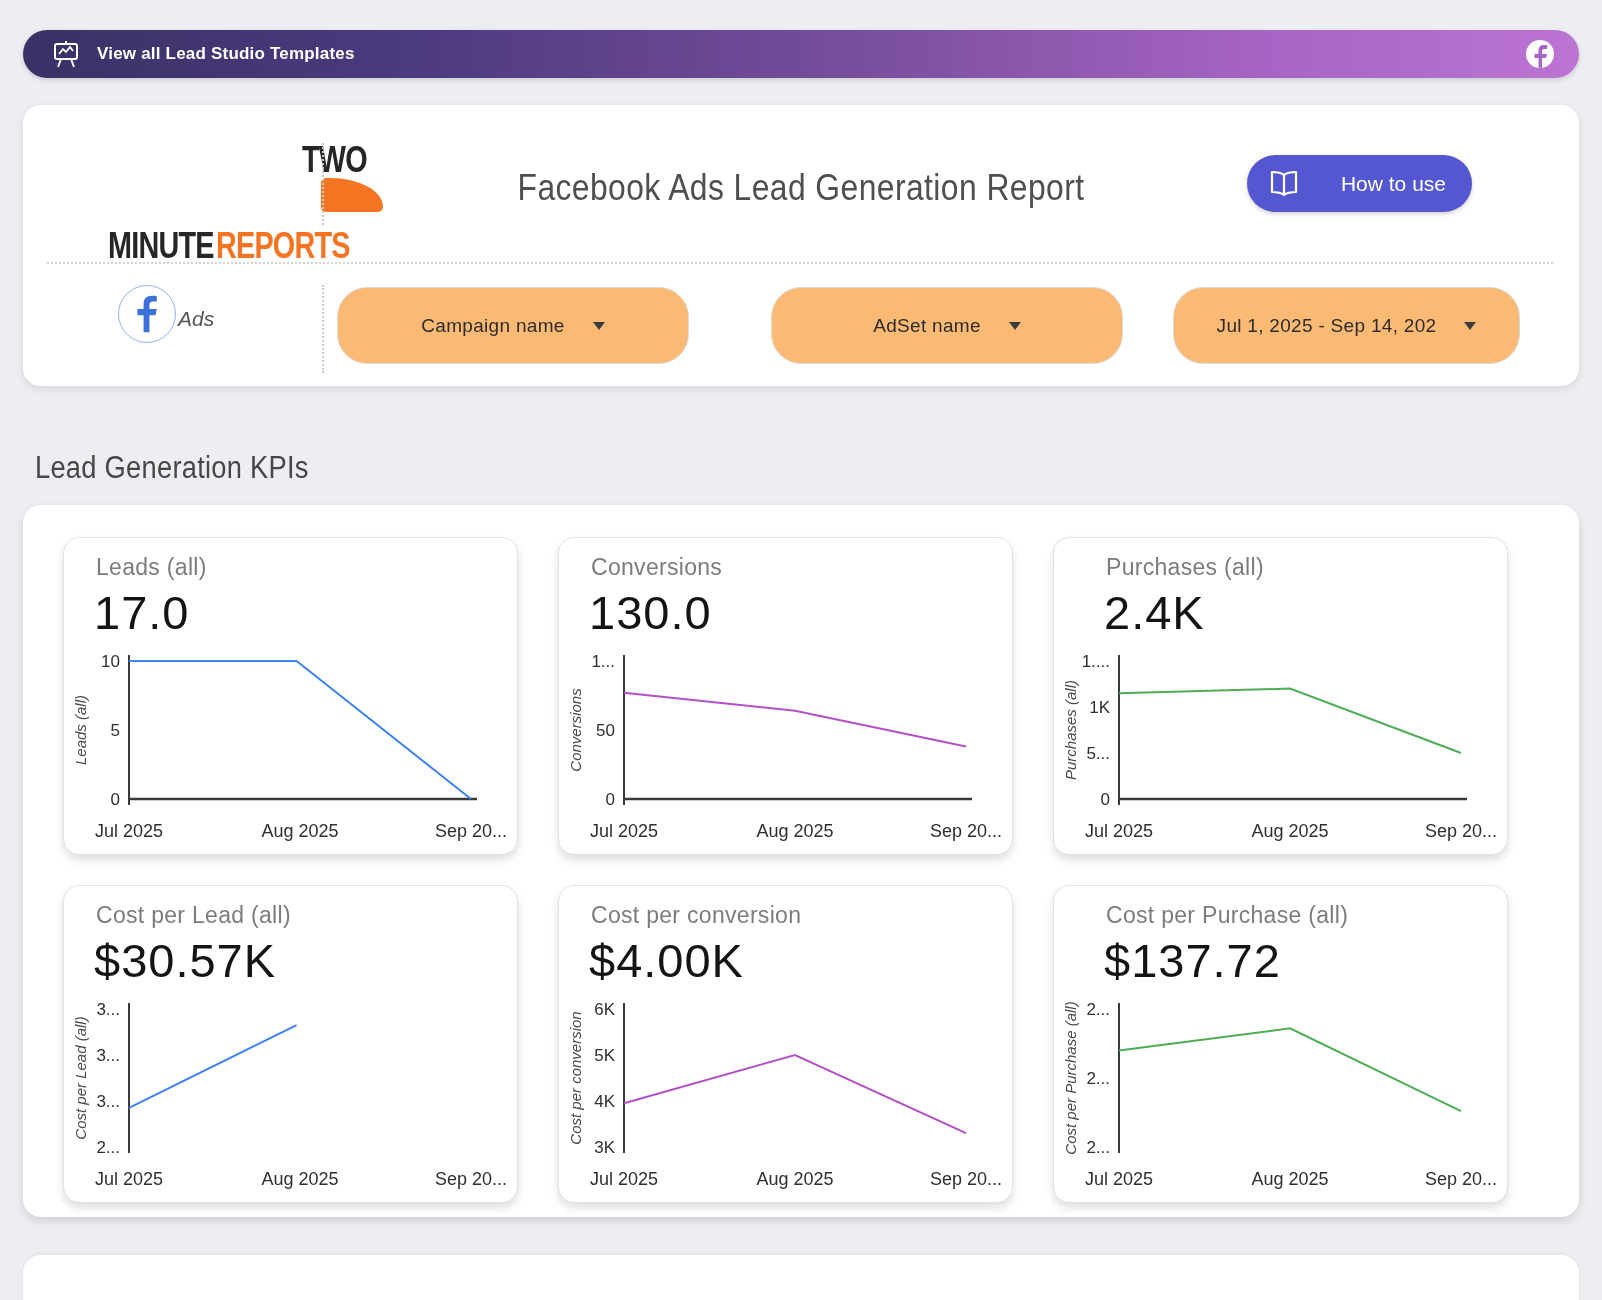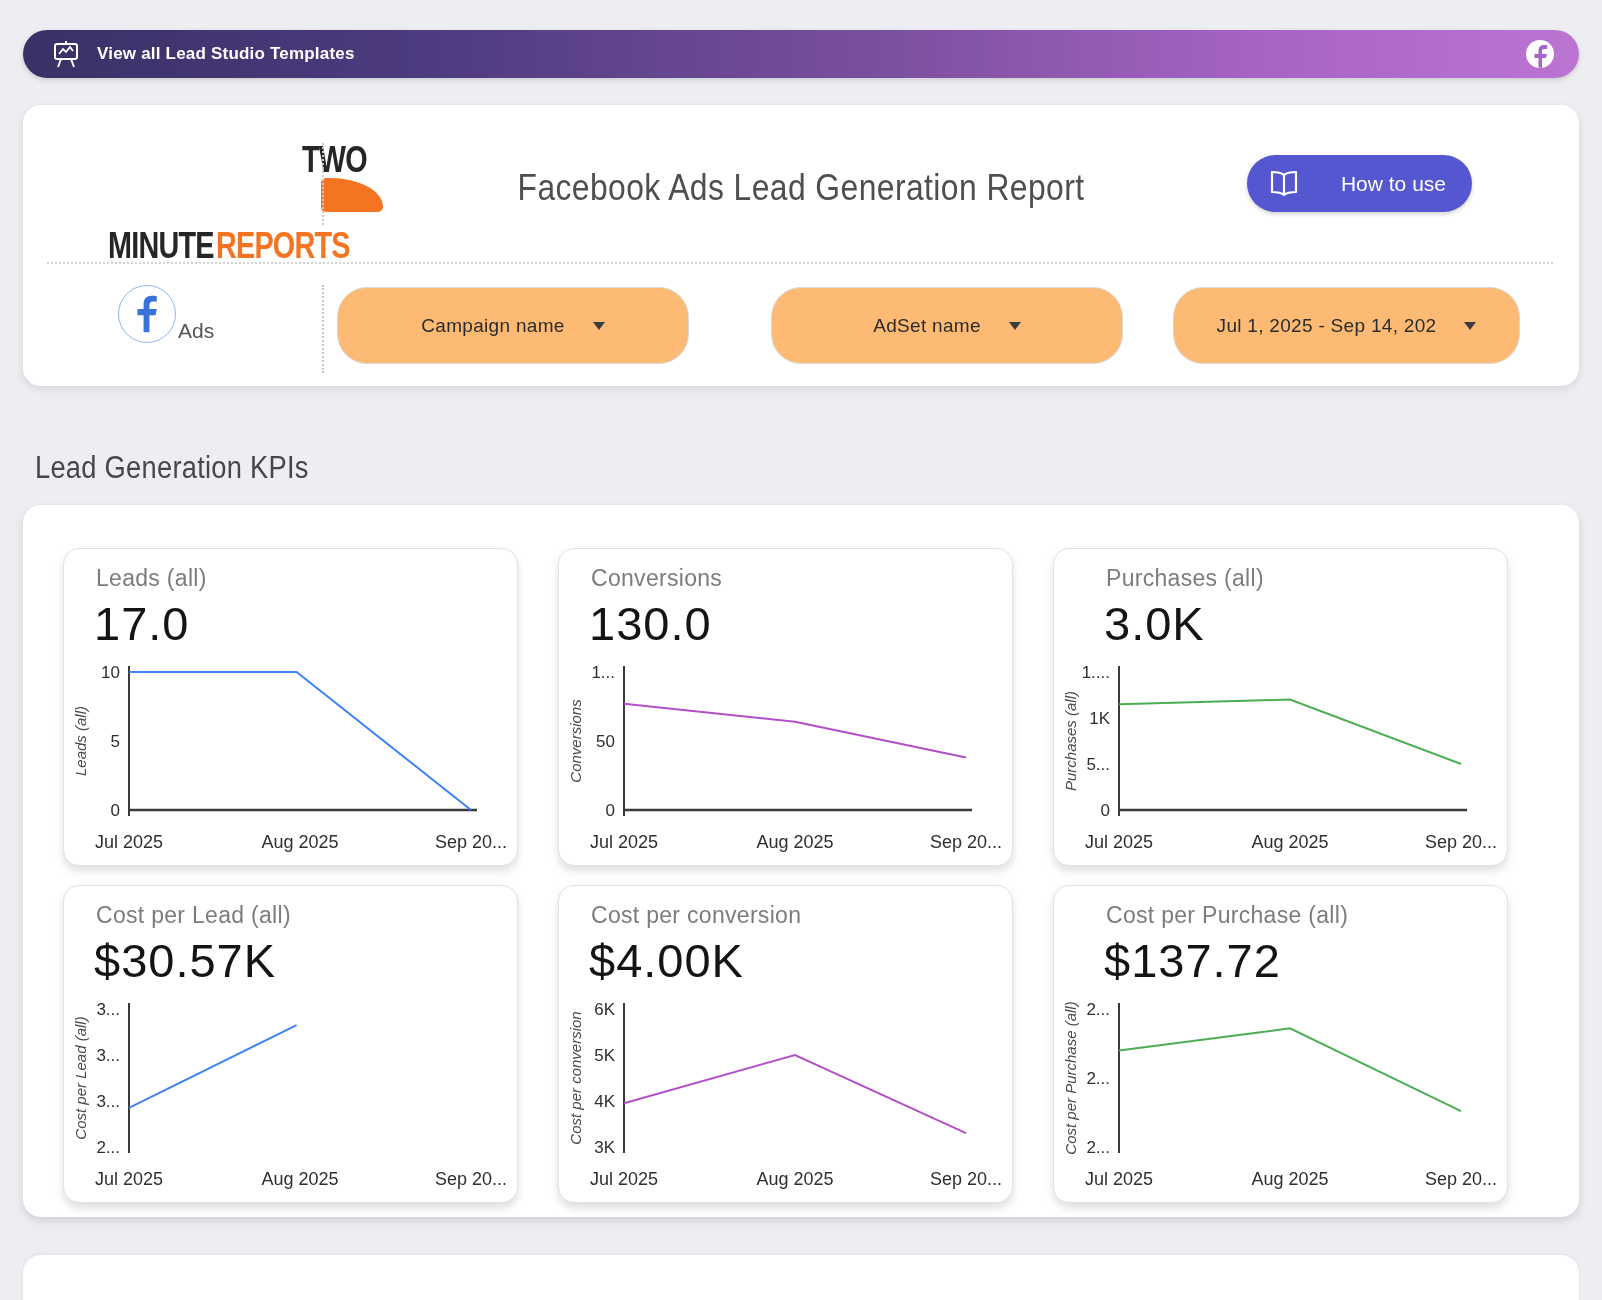--- a/index.html
+++ b/index.html
@@ -36,38 +36,38 @@
   .howto-btn { position:absolute; right:107px; top:50px; height:57px; padding:0 26px 0 20px;
     background:#5457cf; border-radius:29px; display:flex; align-items:center; gap:12px;
     border:none; cursor:pointer; box-shadow:0 2px 4px rgba(0,0,0,.18); }
   .howto-btn span { color:#fff; font-size:21px;margin-left:28px; }
   .hdot { position:absolute; left:24px; right:26px; top:157px; border-top:2px dotted #d2d2d2; }
 
   
   .fbads { position:absolute; left:95px; top:180px; display:flex; align-items:flex-end; }
   .fbads-circle { width:58px; height:58px; border-radius:50%; border:1.5px solid #90b4f6;
     display:flex; align-items:center; justify-content:center; background:#fff; }
-  .fbads-label { font-size:21px; color:#555; margin-left:2px; margin-bottom:0; }
+  .fbads-label { font-size:21px; color:#555; margin-left:2px; margin-bottom:12px;font-style:italic; }
   .dropdown { position:absolute; top:182px; height:77px; background:#fdba74; border:1.5px solid #dadada;
     border-radius:30px; display:flex; align-items:center; justify-content:center; cursor:pointer; }
   .dd-1 { left:314px; width:352px; }
   .dd-2 { left:748px; width:352px; }
   .dd-3 { left:1150px; width:347px; overflow:hidden; }
   .dd-label { font-size:19px; color:#2b2b2b; letter-spacing:.3px; white-space:nowrap; }
   .caret { width:0; height:0; border-left:6px solid transparent; border-right:6px solid transparent;
     border-top:8px solid #3c3c3c; margin-left:28px; flex:0 0 auto; }
 
   
   .section-title { position:absolute; left:35px; top:450px; font-size:31px; font-weight:500;
     color:#474747; transform:scaleX(.88); transform-origin:left; letter-spacing:.3px; }
   .kpi-container { position:absolute; left:23px; top:505px; width:1556px; height:712px;
     background:#fff; border-radius:18px; box-shadow:0 4px 10px rgba(0,0,0,.13); }
   .kpi-card { position:absolute; width:455px; height:318px; background:#fff;
     border:1.5px solid #e2e2e2; border-radius:16px; box-shadow:0 5px 8px rgba(0,0,0,.13); overflow:hidden; }
-  .r1 { top:43px; } .r2 { top:380px; }
+  .r1 { top:32px; } .r2 { top:380px; }
   .c1 { left:40px; } .c2 { left:535px; } .c3 { left:1030px;padding-left:20px; }
   .kpi-title { font-size:23px; color:#7c7c7c; margin:16px 0 0 32px; letter-spacing:.3px; }
   .kpi-value { font-size:47px; color:#141414; margin:4px 0 0 30px; letter-spacing:1px; }
   .kpi-chart { position:absolute; left:0; bottom:2px; width:455px; height:205px; }
   .kpi-chart svg { width:455px; height:205px; display:block; }
   text.tick { font-family:"Liberation Sans",sans-serif; font-size:17px; fill:#2f2f2f; }
   text.xlab { font-family:"Liberation Sans",sans-serif; font-size:18px; fill:#2f2f2f; }
   text.ylab { font-family:"Liberation Sans",sans-serif; font-size:15px; font-style:italic; fill:#4a4a4a; }
 
   
@@ -181,21 +181,21 @@
             <text class="ylab" x="22" y="83" text-anchor="middle" transform="rotate(-90 22 83)">Conversions</text>
             <polyline fill="none" stroke="#b44fc8" stroke-width="2" points="65,45.739999999999995 236,63.67999999999999 407,99.56"></polyline>
             <text class="xlab" x="65" y="190" text-anchor="middle">Jul 2025</text>
             <text class="xlab" x="236" y="190" text-anchor="middle">Aug 2025</text>
             <text class="xlab" x="407" y="190" text-anchor="middle">Sep 20...</text>
           </svg>
         </div>
     </div>
     <div class="kpi-card r1 c3">
       <div class="kpi-title">Purchases (all)</div>
-      <div class="kpi-value">3.0K</div>
+      <div class="kpi-value">2.4K</div>
       <div class="kpi-chart">
           <svg viewBox="0 0 455 205">
             <line x1="65" y1="8" x2="65" y2="158" stroke="#3a3a3a" stroke-width="2"></line>
             <line x1="64" y1="152" x2="413" y2="152" stroke="#3a3a3a" stroke-width="2.5"></line>
             <text class="tick" x="56" y="158" text-anchor="end">0</text>
             <text class="tick" x="56" y="112" text-anchor="end">5...</text>
             <text class="tick" x="56" y="66" text-anchor="end">1K</text>
             <text class="tick" x="56" y="20" text-anchor="end">1....</text>
             <text class="ylab" x="22" y="83" text-anchor="middle" transform="rotate(-90 22 83)">Purchases (all)</text>
             <polyline fill="none" stroke="#4cae52" stroke-width="2" points="65,46.19999999999999 236,41.599999999999994 407,106"></polyline>

